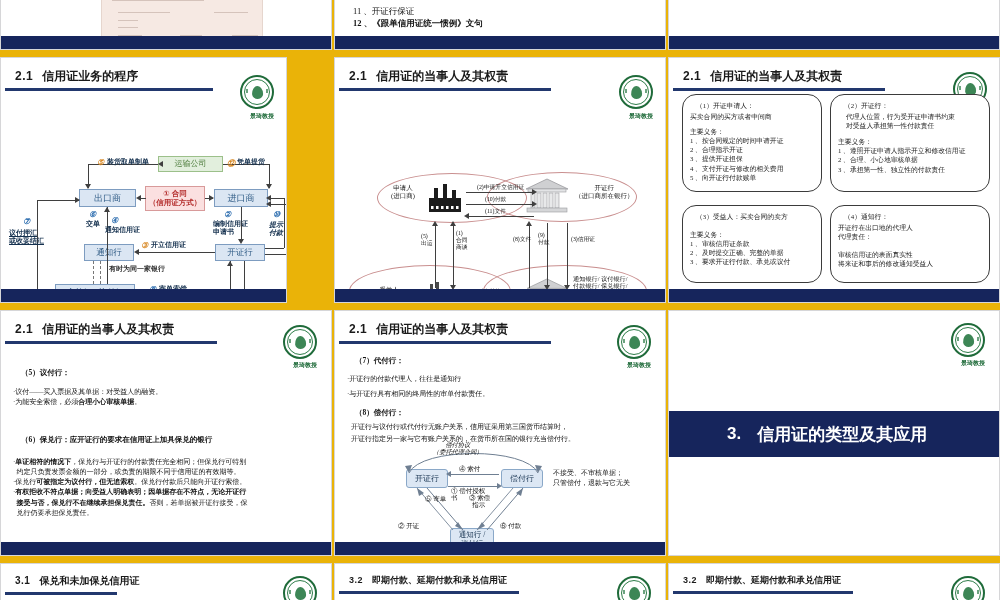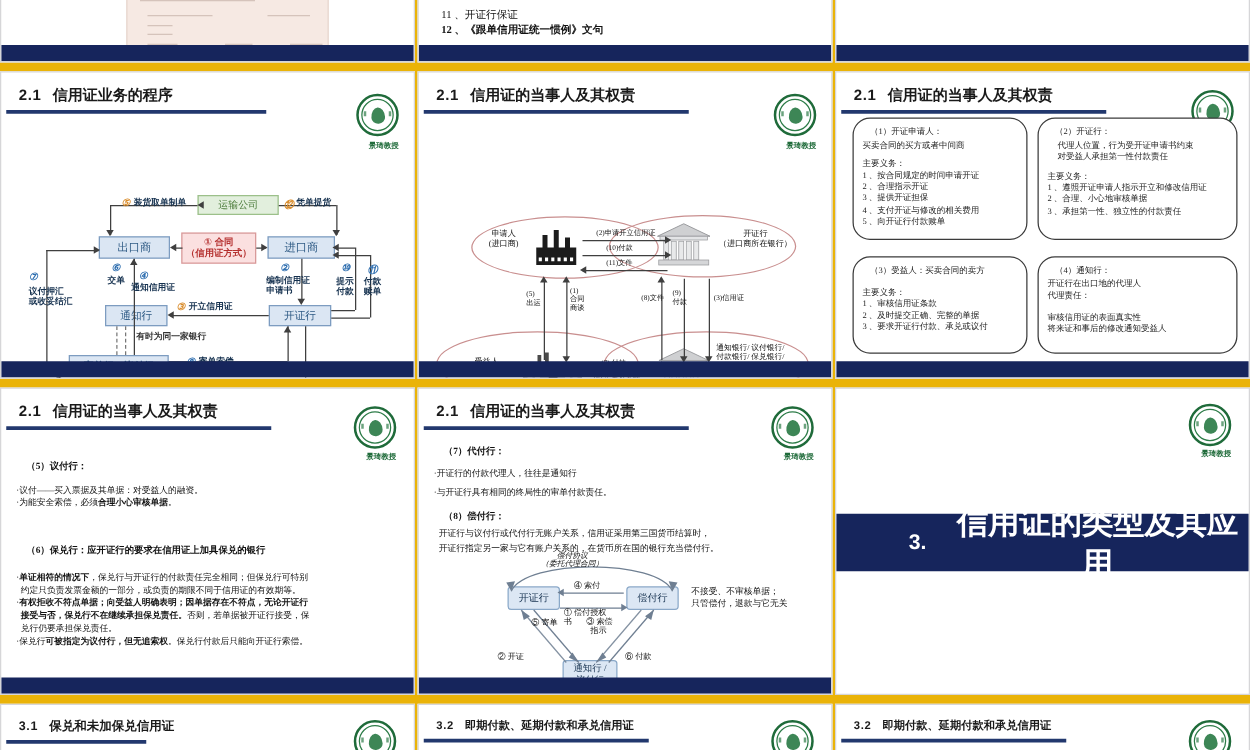--- a/index.html
+++ b/index.html
@@ -184,21 +184,21 @@
       <div class="footer-band"></div>
     </div>
   </div>
 
   <div class="slide" style="left:668px;top:-172px;width:332px;height:222px;">
     <div class="slide-inner">
       <div class="footer-band"></div>
     </div>
   </div>
 
-  <div class="slide" style="left:0px;top:57px;width:332px;height:246px;">
+  <div class="slide" style="left:0px;top:57px;width:287px;height:246px;">
     <div class="slide-inner">
       <div class="sl-title" style="top:10px;font-size:12px;">
         <span class="num">2.1</span><span class="txt">信用证业务的程序</span>
       </div>
       <div class="title-rule" style="top:30px;width:208px;"></div>
 
       <div class="seal" style="right:12px;top:17px;">
         <div class="ring">
             <div class="leaf"></div>
           <div class="tick" style="left:1px;top:9px;"></div>
@@ -276,26 +276,26 @@
       <div class="stepno" style="left:110px;top:158px;font-size:8px;color:#2f6fb0;">④</div>
       <div class="flowlbl" style="left:104px;top:169px;font-size:7px;color:#15314f;">通知信用证</div>
 
       <div class="stepno" style="left:223px;top:152px;font-size:8px;color:#2f6fb0;">②</div>
       <div class="flowlbl" style="left:212px;top:163px;font-size:7px;color:#15314f;">
         <span>编制信用证</span><br>
         <span>申请书</span>
       </div>
 
       <div class="stepno" style="left:272px;top:152px;font-size:8px;color:#2f6fb0;">⑩</div>
-      <div class="flowlbl" style="left:268px;top:164px;font-size:7px;color:#15314f;">提示<br>付款</div>
+      <div class="flowlbl" style="left:268px;top:164px;font-size:7px;color:#15314f;font-style:italic;">提示<br>付款</div>
       <div class="stepno" style="left:293px;top:152px;font-size:8px;color:#2f6fb0;">⑪</div>
       <div class="flowlbl" style="left:290px;top:164px;font-size:7px;color:#15314f;">付款<br>赎单</div>
 
       <div class="stepno" style="left:22px;top:159px;font-size:8px;color:#2f6fb0;">⑦</div>
-      <div class="flowlbl" style="left:22px;top:172px;font-size:7px;color:#15314f;">议付押汇<br>或收妥结汇</div>
+      <div class="flowlbl" style="left:8px;top:172px;font-size:7px;color:#15314f;text-decoration:underline;">议付押汇<br>或收妥结汇</div>
 
       <div class="stepno" style="left:140px;top:183px;font-size:8px;color:#d98c2b;">③</div>
       <div class="flowlbl" style="left:150px;top:184px;font-size:7px;color:#15314f;">开立信用证</div>
 
       <div class="flowlbl" style="left:108px;top:208px;font-size:7px;color:#333;">有时为同一家银行</div>
 
       <div class="stepno" style="left:148px;top:227px;font-size:8px;color:#2f6fb0;">⑧</div>
       <div class="flowlbl" style="left:158px;top:228px;font-size:7px;color:#15314f;">寄单索偿</div>
 
       <div class="footer-band"></div>
@@ -522,22 +522,22 @@
 
       <div class="body-txt" style="left:12px;top:76px;width:310px;font-size:7px;">
         <div>·<span>议付——买入票据及其单据：对受益人的融资。</span></div>
         <div>·为能安全索偿，必须<span class="b">合理小心审核单据</span>。</div>
       </div>
 
       <div class="body-txt b" style="left:20px;top:124px;font-size:7.5px;">（6）保兑行：应开证行的要求在信用证上加具保兑的银行</div>
 
       <div class="body-txt" style="left:12px;top:146px;width:312px;font-size:7px;">
         <div>·<span class="b">单证相符的情况下</span>，保兑行与开证行的付款责任完全相同；但保兑行可特别<br>&nbsp;&nbsp;约定只负责发票金额的一部分，或负责的期限不同于信用证的有效期等。</div>
+        <div>·保兑行<span class="b">可被指定为议付行，但无追索权</span>。保兑行付款后只能向开证行索偿。</div>
         <div>·<span class="b">有权拒收不符点单据；向受益人明确表明；因单据存在不符点，无论开证行</span><br>&nbsp;&nbsp;<span class="b">接受与否，保兑行不在继续承担保兑责任。</span>否则，若单据被开证行接受，保<br>&nbsp;&nbsp;兑行仍要承担保兑责任。</div>
-        <div>·保兑行<span class="b">可被指定为议付行，但无追索权</span>。保兑行付款后只能向开证行索偿。</div>
       </div>
 
       <div class="footer-band"></div>
     </div>
   </div>
 
   <div class="slide" style="left:334px;top:310px;width:332px;height:246px;">
     <div class="slide-inner">
       <div class="sl-title" style="top:10px;font-size:12px;">
         <span class="num">2.1</span><span class="txt">信用证的当事人及其权责</span>
@@ -616,21 +616,21 @@
         <div class="ring">
             <div class="leaf"></div>
           <div class="tick" style="left:1px;top:9px;"></div>
           <div class="tick" style="right:1px;top:9px;"></div>
         </div>
       </div>
       <div class="seal-cap" style="right:14px;top:48px;font-size:6px;">景琦教授</div>
 
       <div class="section-band" style="top:100px;height:46px;">
         <span class="sec-num" style="margin-left:58px;font-size:17px;">3.</span>
-        <span class="sec-txt" style="font-size:25px;text-align:center;">信用证的类型及其应用</span>
+        <span class="sec-txt" style="font-size:17px;text-align:center;">信用证的类型及其应用</span>
       </div>
 
       <div class="footer-band" style="height:0;"></div>
     </div>
   </div>
 
   <div class="slide" style="left:0px;top:563px;width:332px;height:246px;">
     <div class="slide-inner">
       <div class="sl-title" style="top:10px;font-size:10px;">
         <span class="num">3.1</span><span class="txt">保兑和未加保兑信用证</span>

